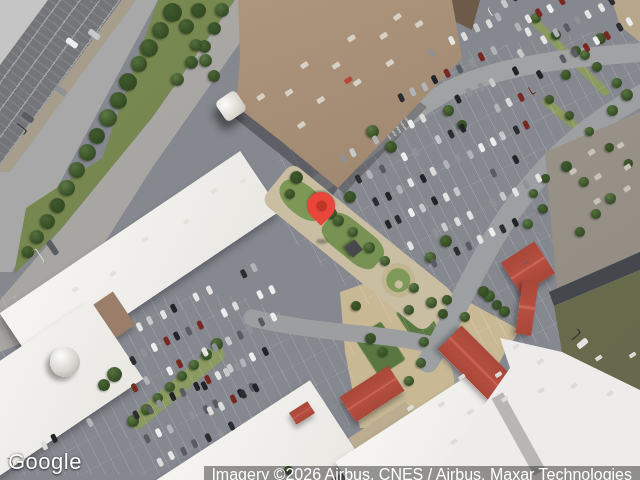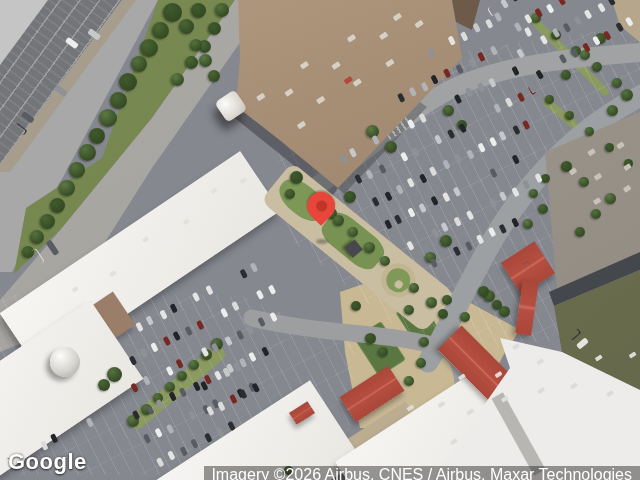--- a/index.html
+++ b/index.html
@@ -75,21 +75,21 @@
   .pavilion{left:96px;top:22px;width:13px;height:13px;background:#46484b;transform:rotate(12deg);box-shadow:-2px 2px 3px rgba(0,0,0,.4);}
   
   .cw{width:26px;height:14px;opacity:.75;
     background:repeating-linear-gradient(90deg,#fff 0 2px,transparent 2px 6px);}
   
   .pin-shadow{left:316px;top:239px;width:12px;height:5px;background:rgba(0,0,0,.3);border-radius:50%;filter:blur(1px);}
   .pin{left:307px;top:192px;width:28px;height:28px;background:#e8463a;border-radius:50% 50% 50% 0;
     transform:rotate(-45deg);box-shadow:1px -1px 2px rgba(0,0,0,.3);}
   .pin-inner{position:absolute;left:8.5px;top:8.5px;width:11px;height:11px;background:#bf3627;border-radius:50%;}
   
-  .logo{left:8px;top:449px;color:#fff;font-size:22px;font-weight:bold;letter-spacing:.5px;z-index:30;
+  .logo{left:8px;top:449px;color:#fff;font-size:22px;font-weight:normal;letter-spacing:.5px;z-index:30;
     text-shadow:0 1px 2px rgba(0,0,0,.6),0 0 3px rgba(0,0,0,.45);}
   .attr{right:0;bottom:0;height:14px;line-height:18px;padding:0 8px 0 7px;background:rgba(30,30,30,.45);
     color:#fff;font-size:16px;white-space:nowrap;z-index:30;}
 </style>
 </head>
 <body>
 
 <div id="map">
   <div class="cp hw-zone"></div>
   <div class="cp hw-main"></div>

